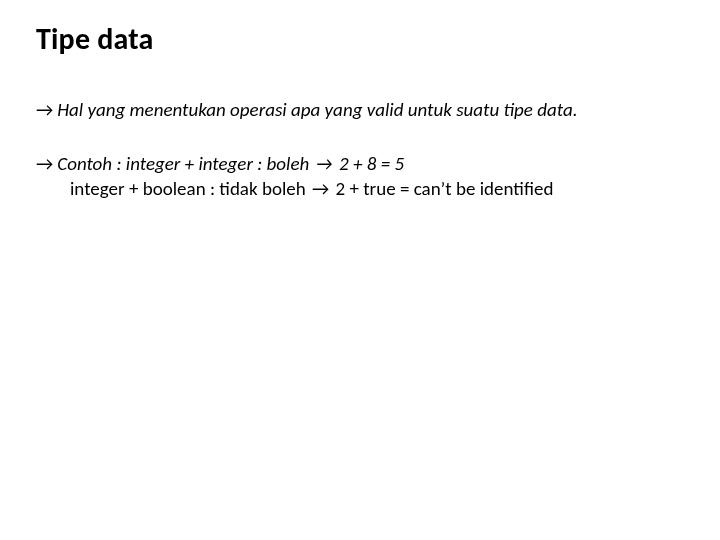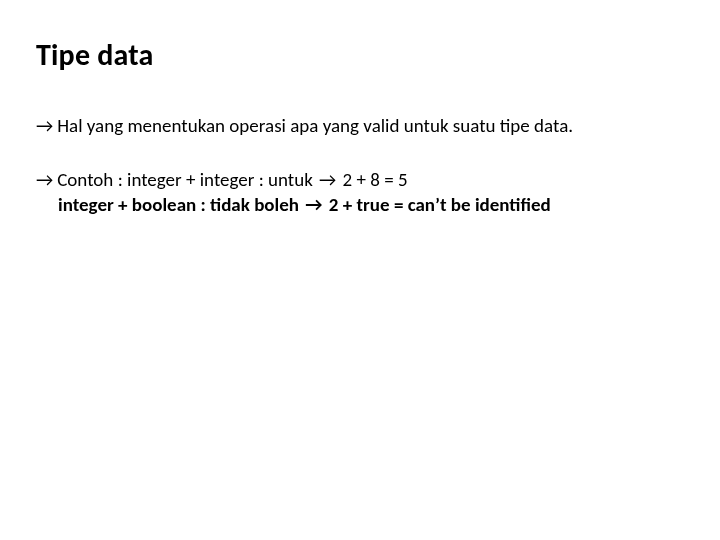--- a/index.html
+++ b/index.html
@@ -8,21 +8,21 @@
     width: 720px;
     height: 540px;
     background: #ffffff;
     font-family: Calibri, "Segoe UI", Arial, sans-serif;
     color: #000000;
   }
   .slide {
     box-sizing: border-box;
     width: 720px;
     height: 540px;
-    padding: 36px 36px 0 36px;
+    padding: 20px 36px 0 36px;
   }
   .title {
     font-size: 30px;
     font-weight: 700;
     margin: 0 0 40px 0;
     letter-spacing: 0.2px;
   }
   .bullet-block {
     font-size: 19px;
     line-height: 1.35;
@@ -31,24 +31,24 @@
   .bullet-row {
     display: flex;
     align-items: flex-start;
   }
   .arrow {
     flex: 0 0 auto;
     margin-right: 4px;
   }
   .text {
     flex: 1 1 auto;
+    font-style: italic;
   }
   .sub {
-    margin-left: 22px;
-    font-weight: bold;
+    margin-left: 34px;
   }
   .inline-arrow {
     padding: 0 2px;
   }
 </style>
 </head>
 <body>
 
 <div class="slide">
   <h1 class="title">Tipe data</h1>
@@ -57,20 +57,20 @@
     <div class="bullet-row">
       <span class="arrow">→</span>
       <span class="text">Hal yang menentukan operasi apa yang valid untuk suatu tipe data.</span>
     </div>
   </div>
 
   <div class="bullet-block">
     <div class="bullet-row">
       <span class="arrow">→</span>
       <span class="text">
-        <span>Contoh : integer + integer : untuk </span><span class="inline-arrow">→</span><span> 2 + 8 = 5</span>
+        <span>Contoh : integer + integer : boleh </span><span class="inline-arrow">→</span><span> 2 + 8 = 5</span>
       </span>
     </div>
     <div class="sub">
       <span>integer + boolean : tidak boleh </span><span class="inline-arrow">→</span><span> 2 + true = can’t be identified</span>
     </div>
   </div>
 </div>
 
 </body></html>

